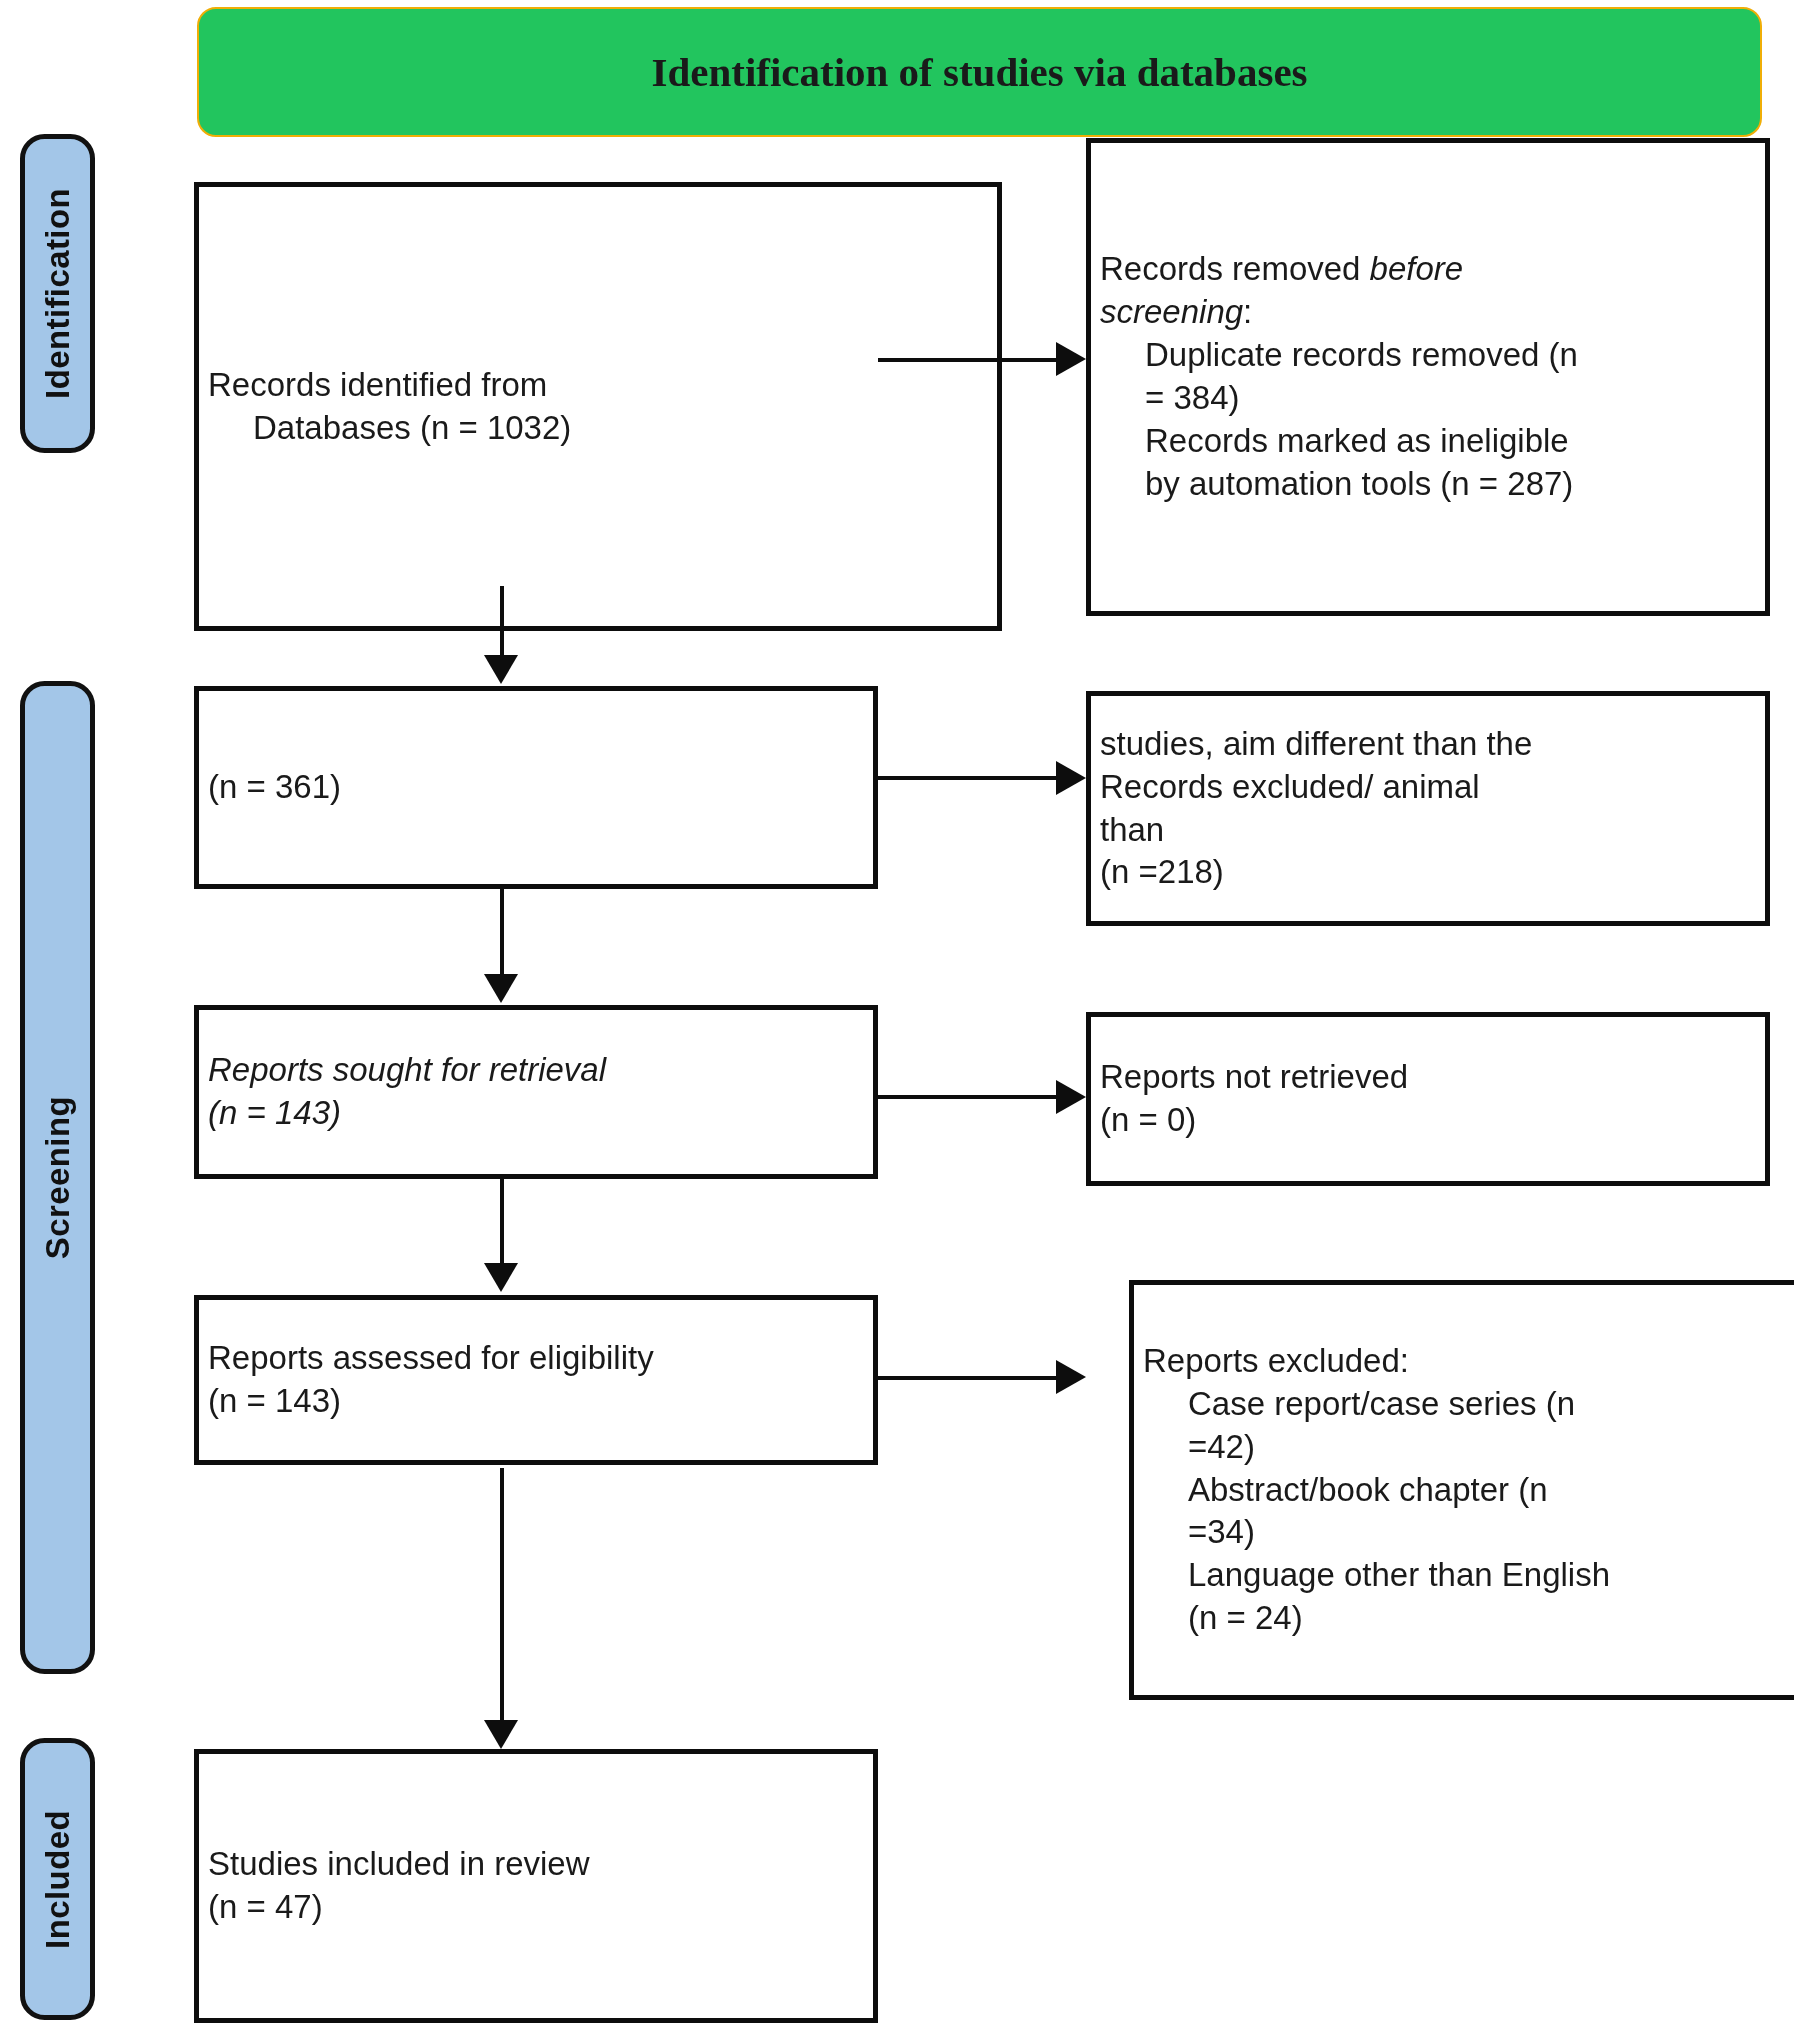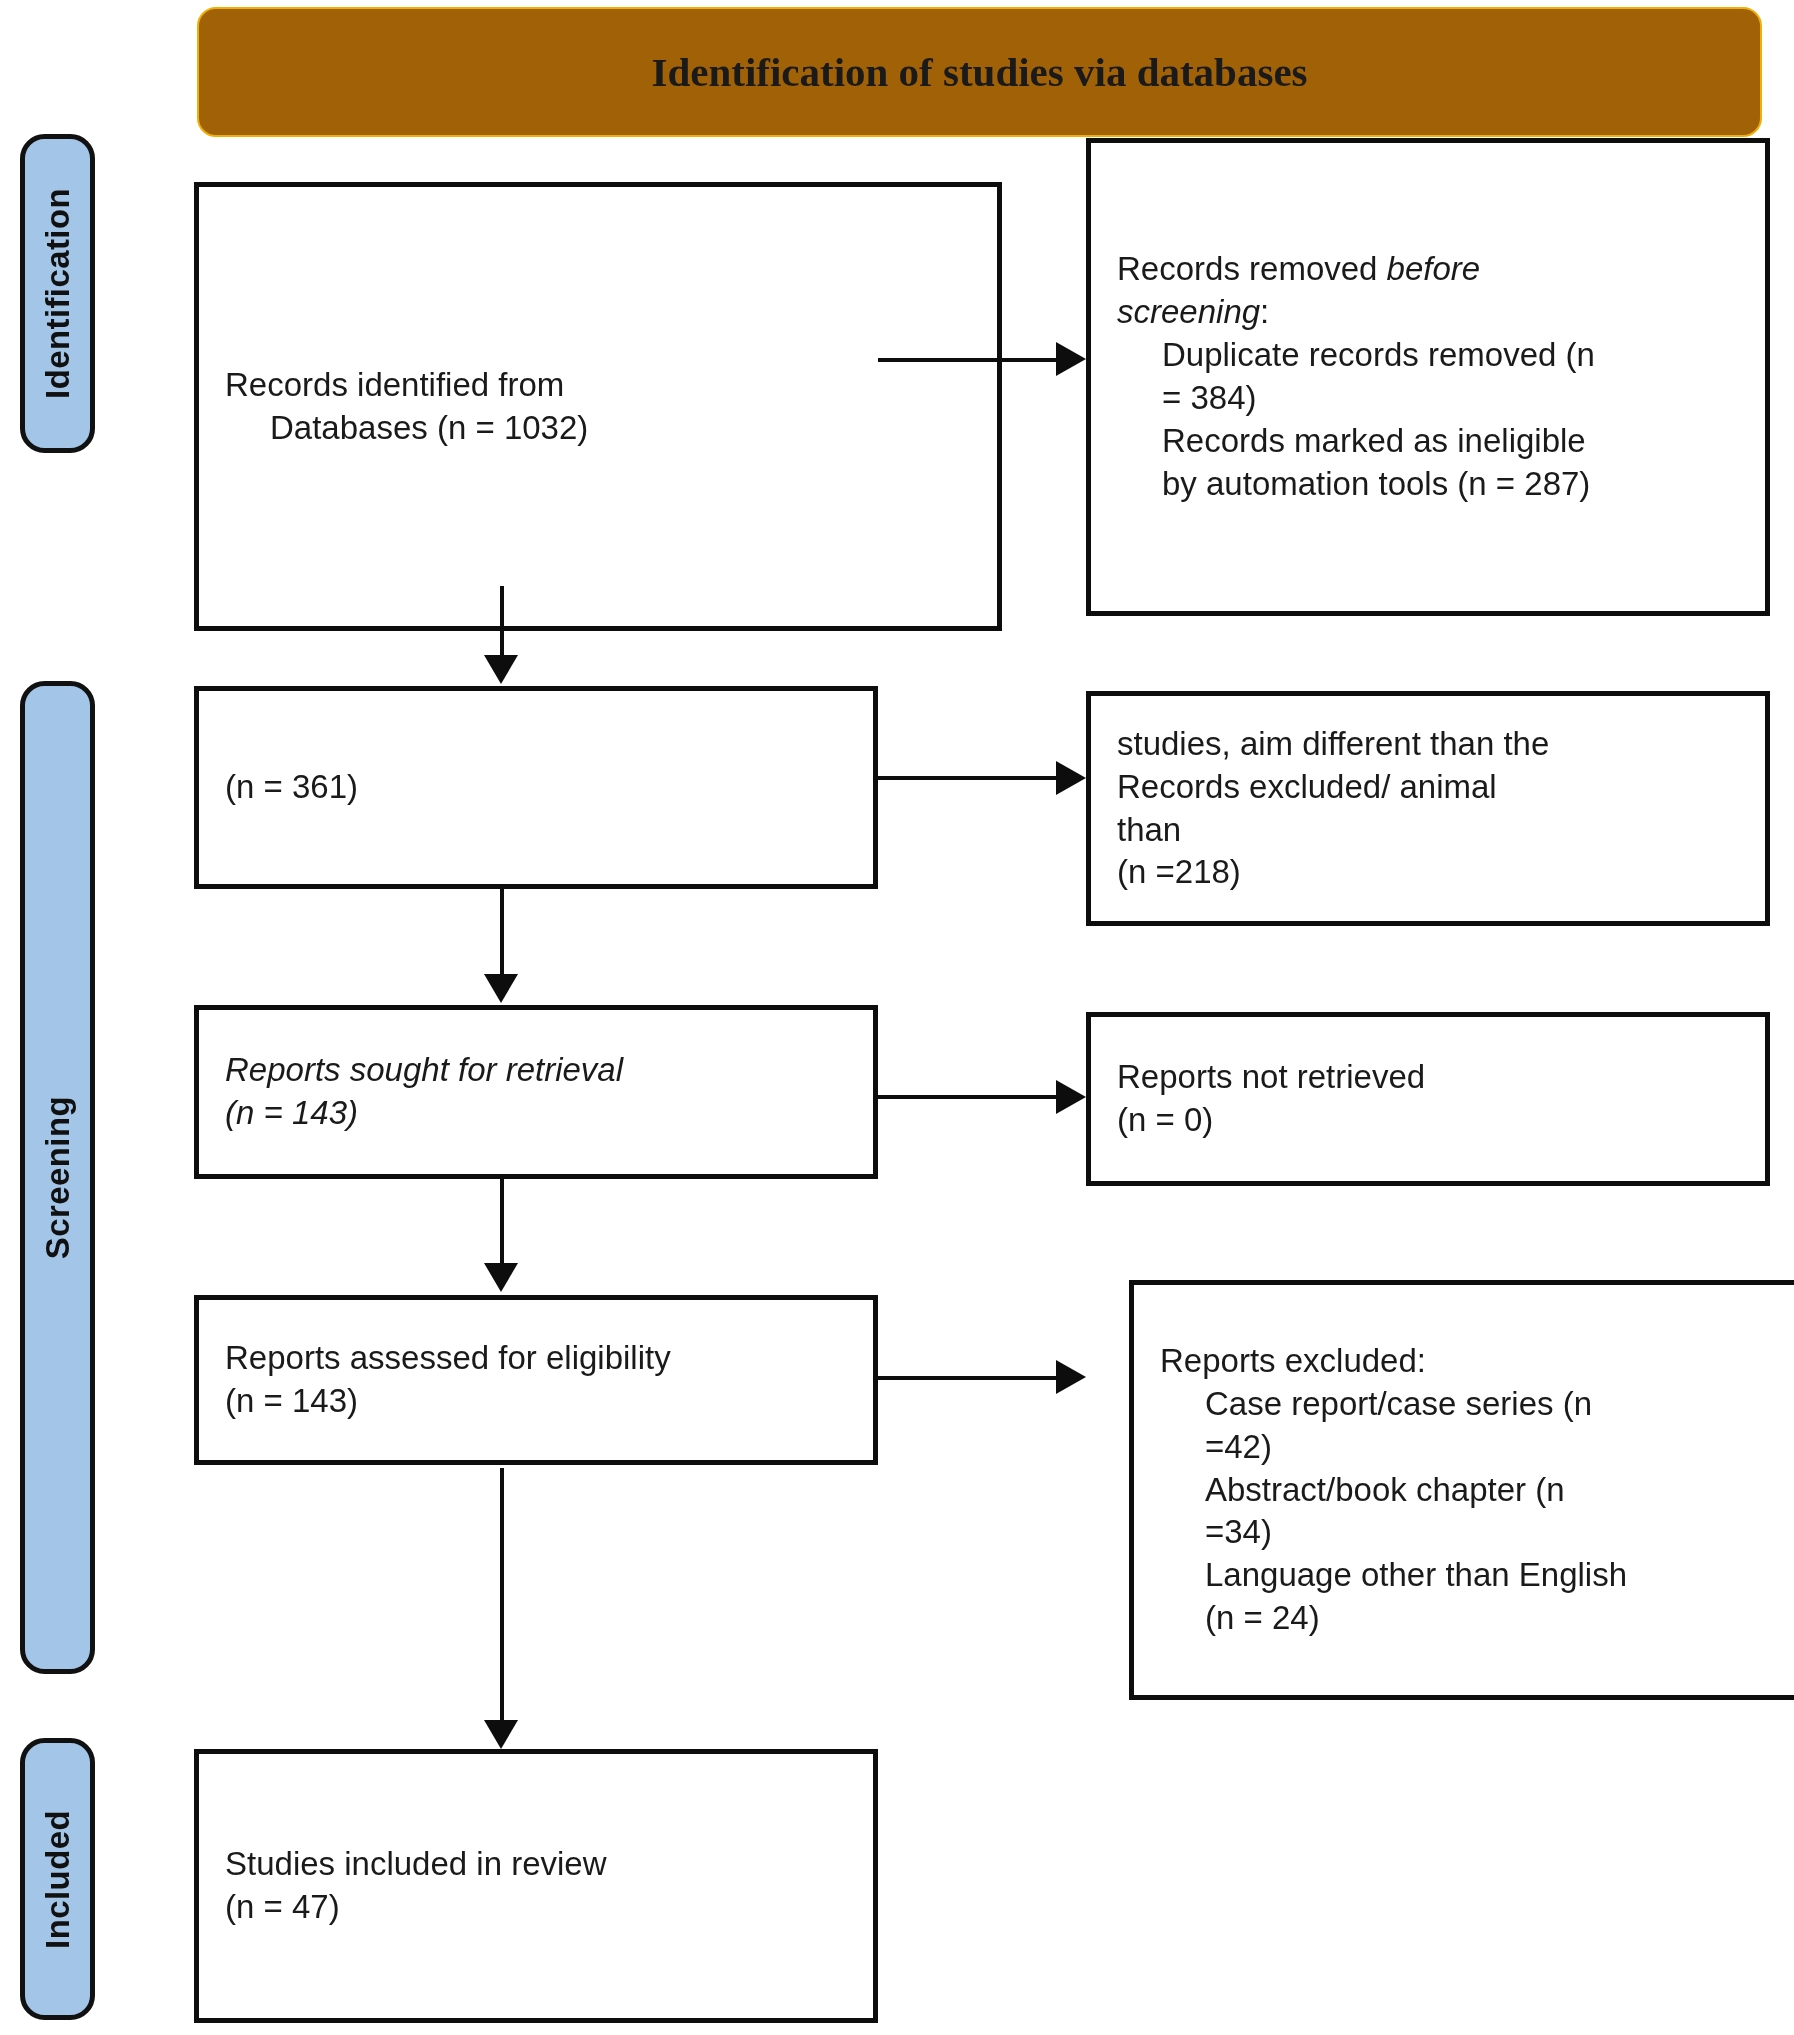--- a/index.html
+++ b/index.html
@@ -37,21 +37,21 @@
     font-size: 33px;
     letter-spacing: 0.4px;
     color: #111111;
     white-space: nowrap;
     line-height: 1;
   }
 
   
   .banner {
     position: absolute;
-    background: #a16207;
+    background: #22c55e;
     border: 2.9px solid #F0AE06;
     border-radius: 19px;
     box-sizing: border-box;
     display: flex;
     align-items: center;
     justify-content: center;
   }
   .banner-text {
     font-family: "Liberation Serif", serif;
     font-weight: bold;
@@ -64,21 +64,21 @@
   .box {
     position: absolute;
     background: #ffffff;
     border: 5px solid #0d0d0d;
     box-sizing: border-box;
     display: flex;
     align-items: center;
   }
   .box-inner {
     width: 100%;
-    padding: 0 26px;
+    padding: 0 9px;
     box-sizing: border-box;
   }
   .box p {
     margin: 0;
     font-size: 33px;
     line-height: 1.30;
     color: #1a1a1a;
     font-family: "Liberation Sans", sans-serif;
   }
   .ind {

